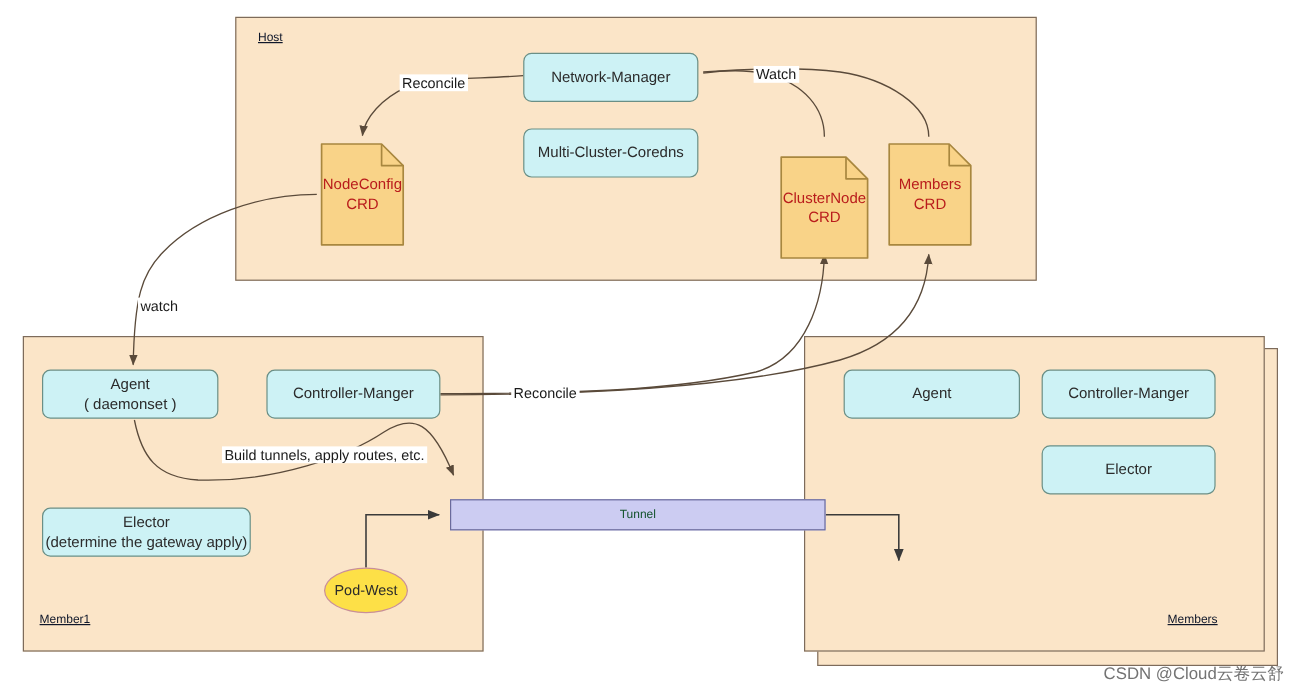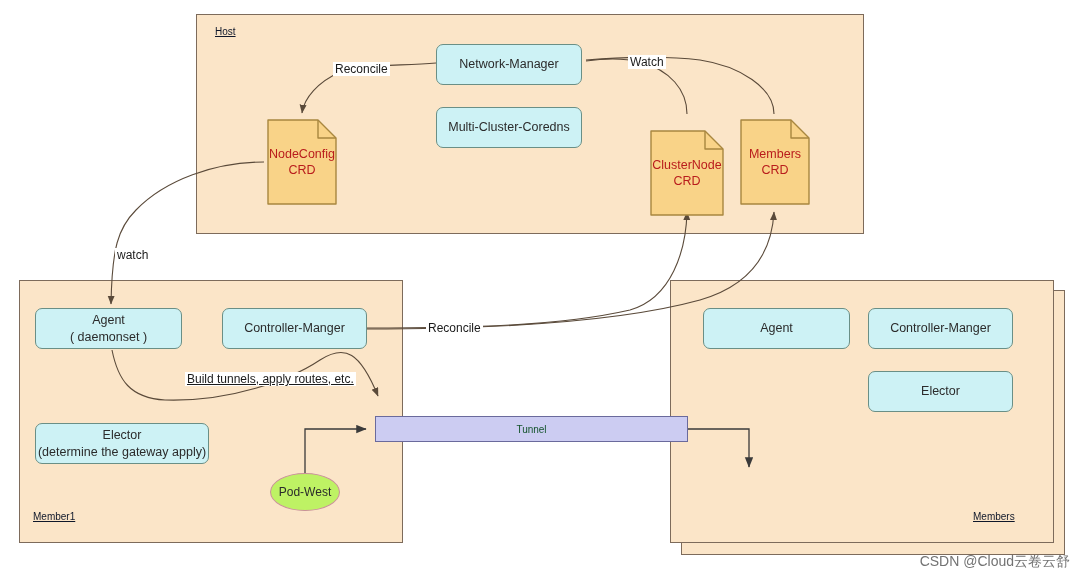--- a/index.html
+++ b/index.html
@@ -90,21 +90,21 @@
     align-items: center;
     justify-content: center;
     font-size: 10px;
     color: #14532d;
     z-index: 8;
   }
 
   
   .pod {
     position: absolute;
-    background: #bef264;
+    background: #fde047;
     border: 1.3px solid #c98f99;
     border-radius: 50%;
     box-sizing: border-box;
     display: flex;
     align-items: center;
     justify-content: center;
     font-size: 12px;
     color: #2b2b2b;
     z-index: 7;
   }
@@ -264,17 +264,17 @@
   </svg>
 
   <div class="edge-label" style="left:313px; top:62px;">Reconcile</div>
 
   <div class="edge-label" style="left:608px; top:55px;">Watch</div>
 
   <div class="edge-label" style="left:95px; top:248px;">watch</div>
 
   <div class="edge-label" style="left:406px; top:321px;">Reconcile</div>
 
-  <div class="edge-label" style="left:165px; top:372px;text-decoration:underline;">Build tunnels, apply routes, etc.</div>
+  <div class="edge-label" style="left:165px; top:372px;">Build tunnels, apply routes, etc.</div>
 
   <div class="watermark">CSDN @Cloud云卷云舒</div>
 
 </div>
 
 </body></html>

